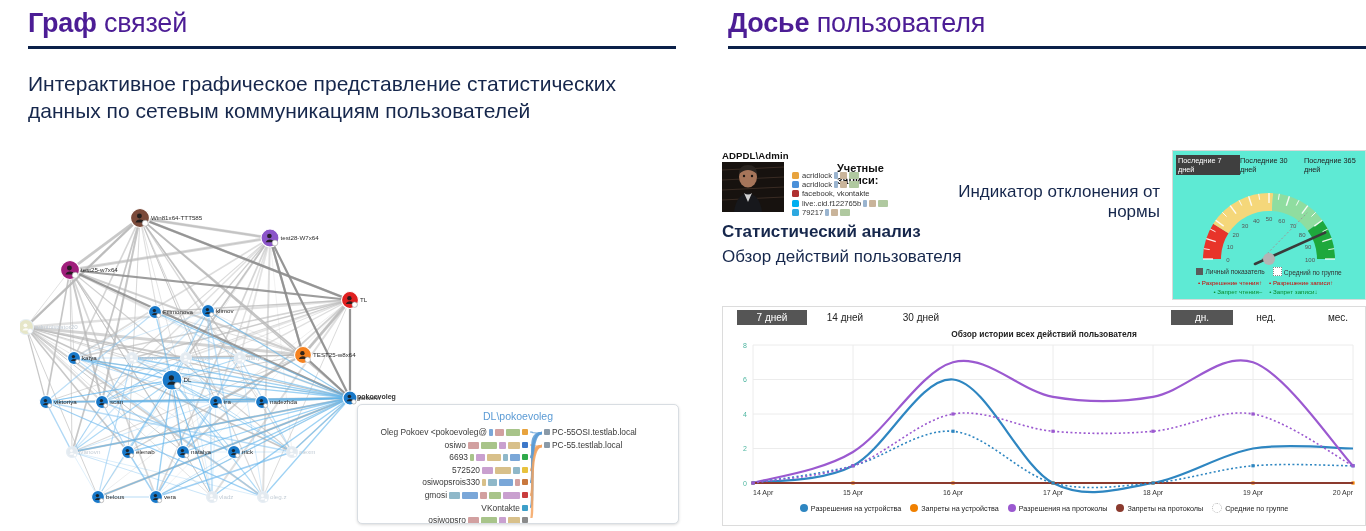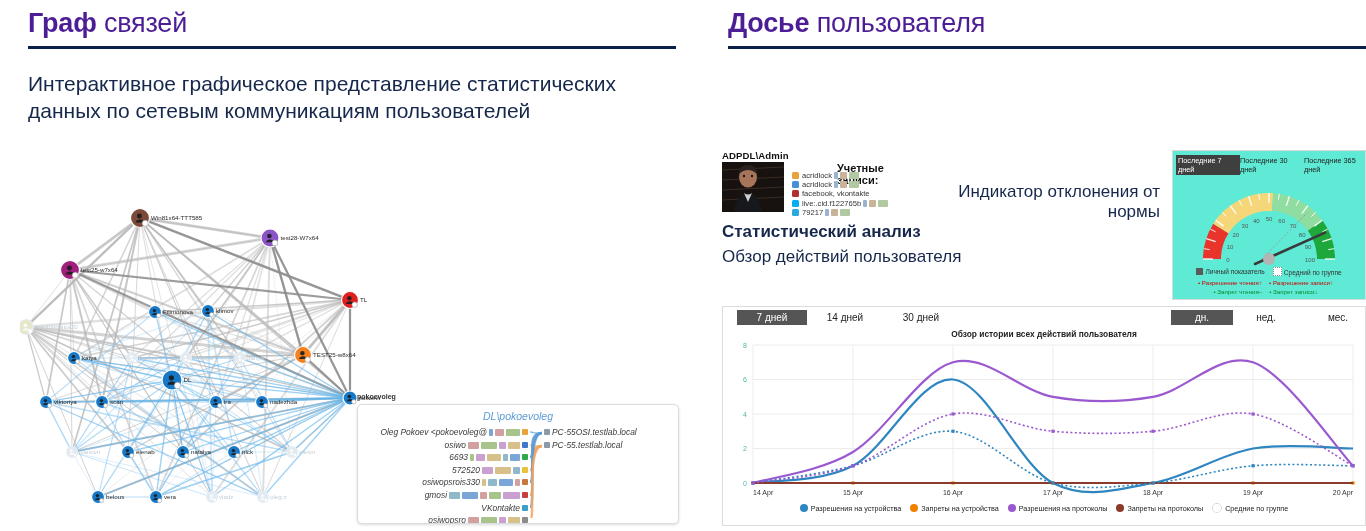--- a/index.html
+++ b/index.html
@@ -56,21 +56,20 @@
     font-size:6.2px;fill:#2a2a2a;
   }
   .node-label.dim{fill:#c3cdd6;}
 
   
   .tip-card{
     position:absolute;left:357px;top:404px;width:320px;height:118px;
     background:#ffffff;border:1px solid #d8dde2;border-radius:5px;
     box-shadow:0 1px 3px rgba(0,0,0,.14);
     overflow:hidden;
-    font-style:italic;
   }
   .tip-title{
     text-align:center;color:#5b9bd5;font-size:10.5px;margin-top:5px;font-weight:normal;
   }
   .tip-body{position:relative;width:320px;height:96px;}
   .tip-left{
     position:absolute;right:148px;top:4px;text-align:right;
     font-size:8.4px;color:#3a3a3a;line-height:12.6px;white-space:nowrap;
   }
   .tip-left div{height:12.6px;}

